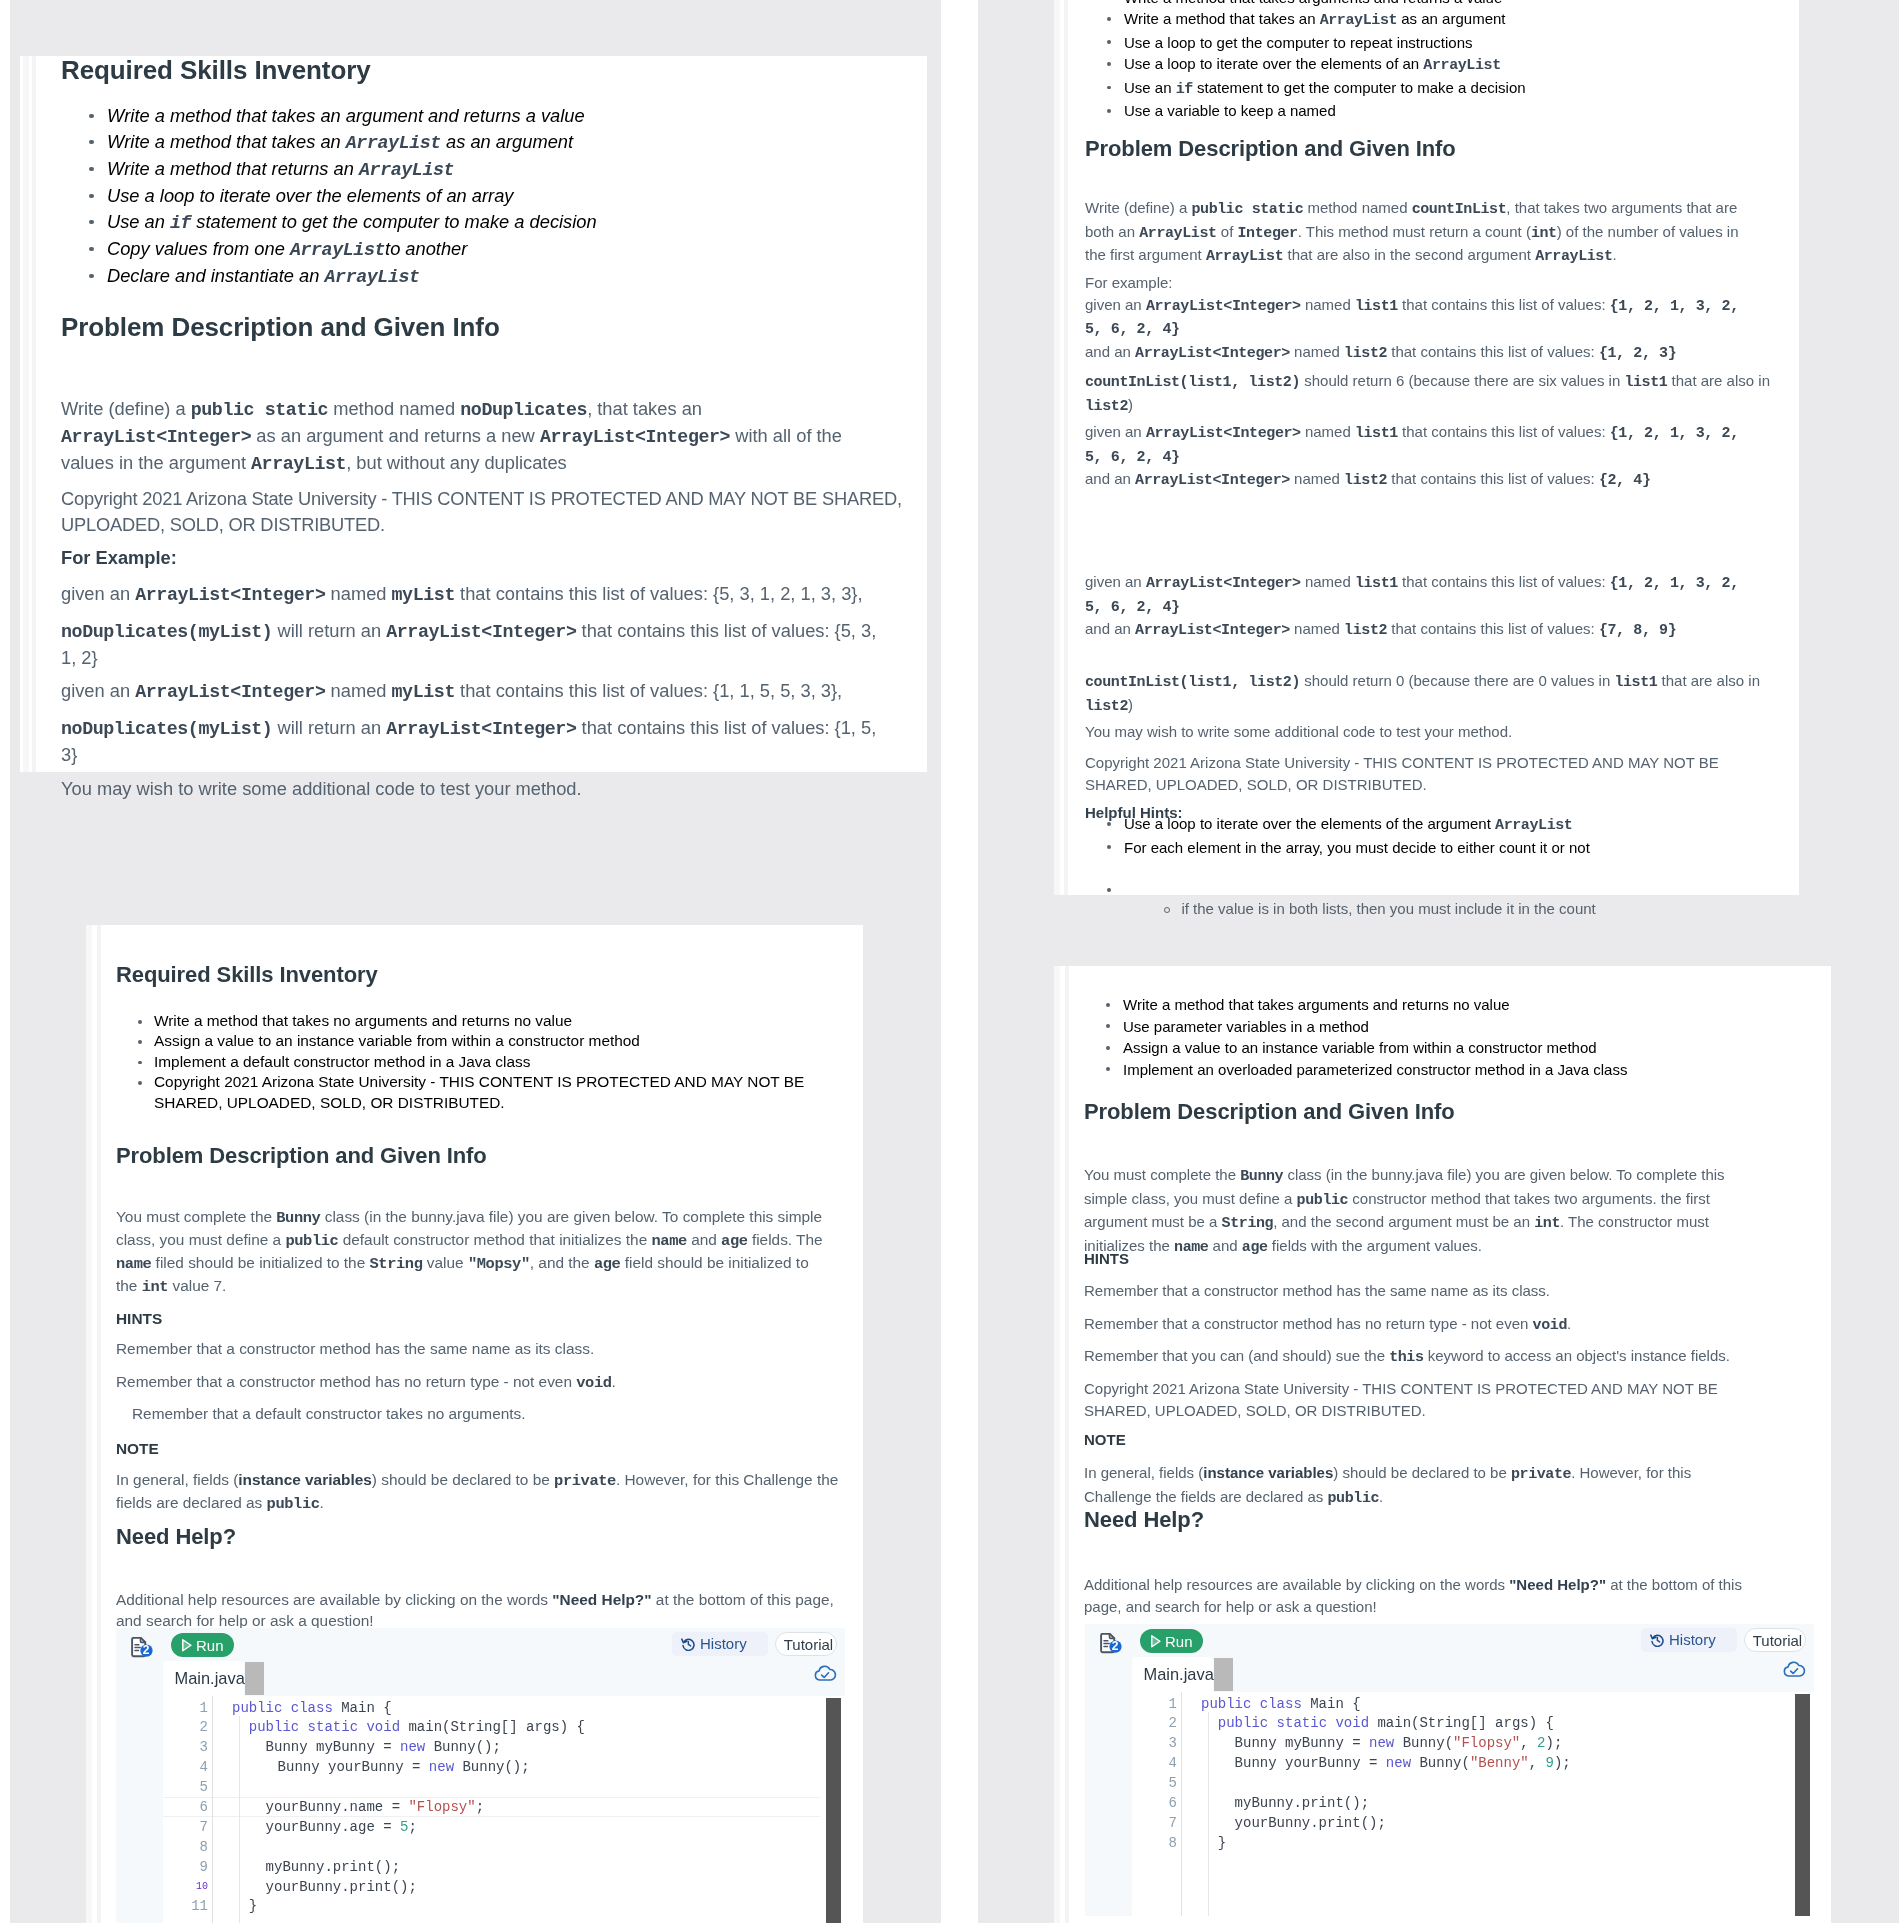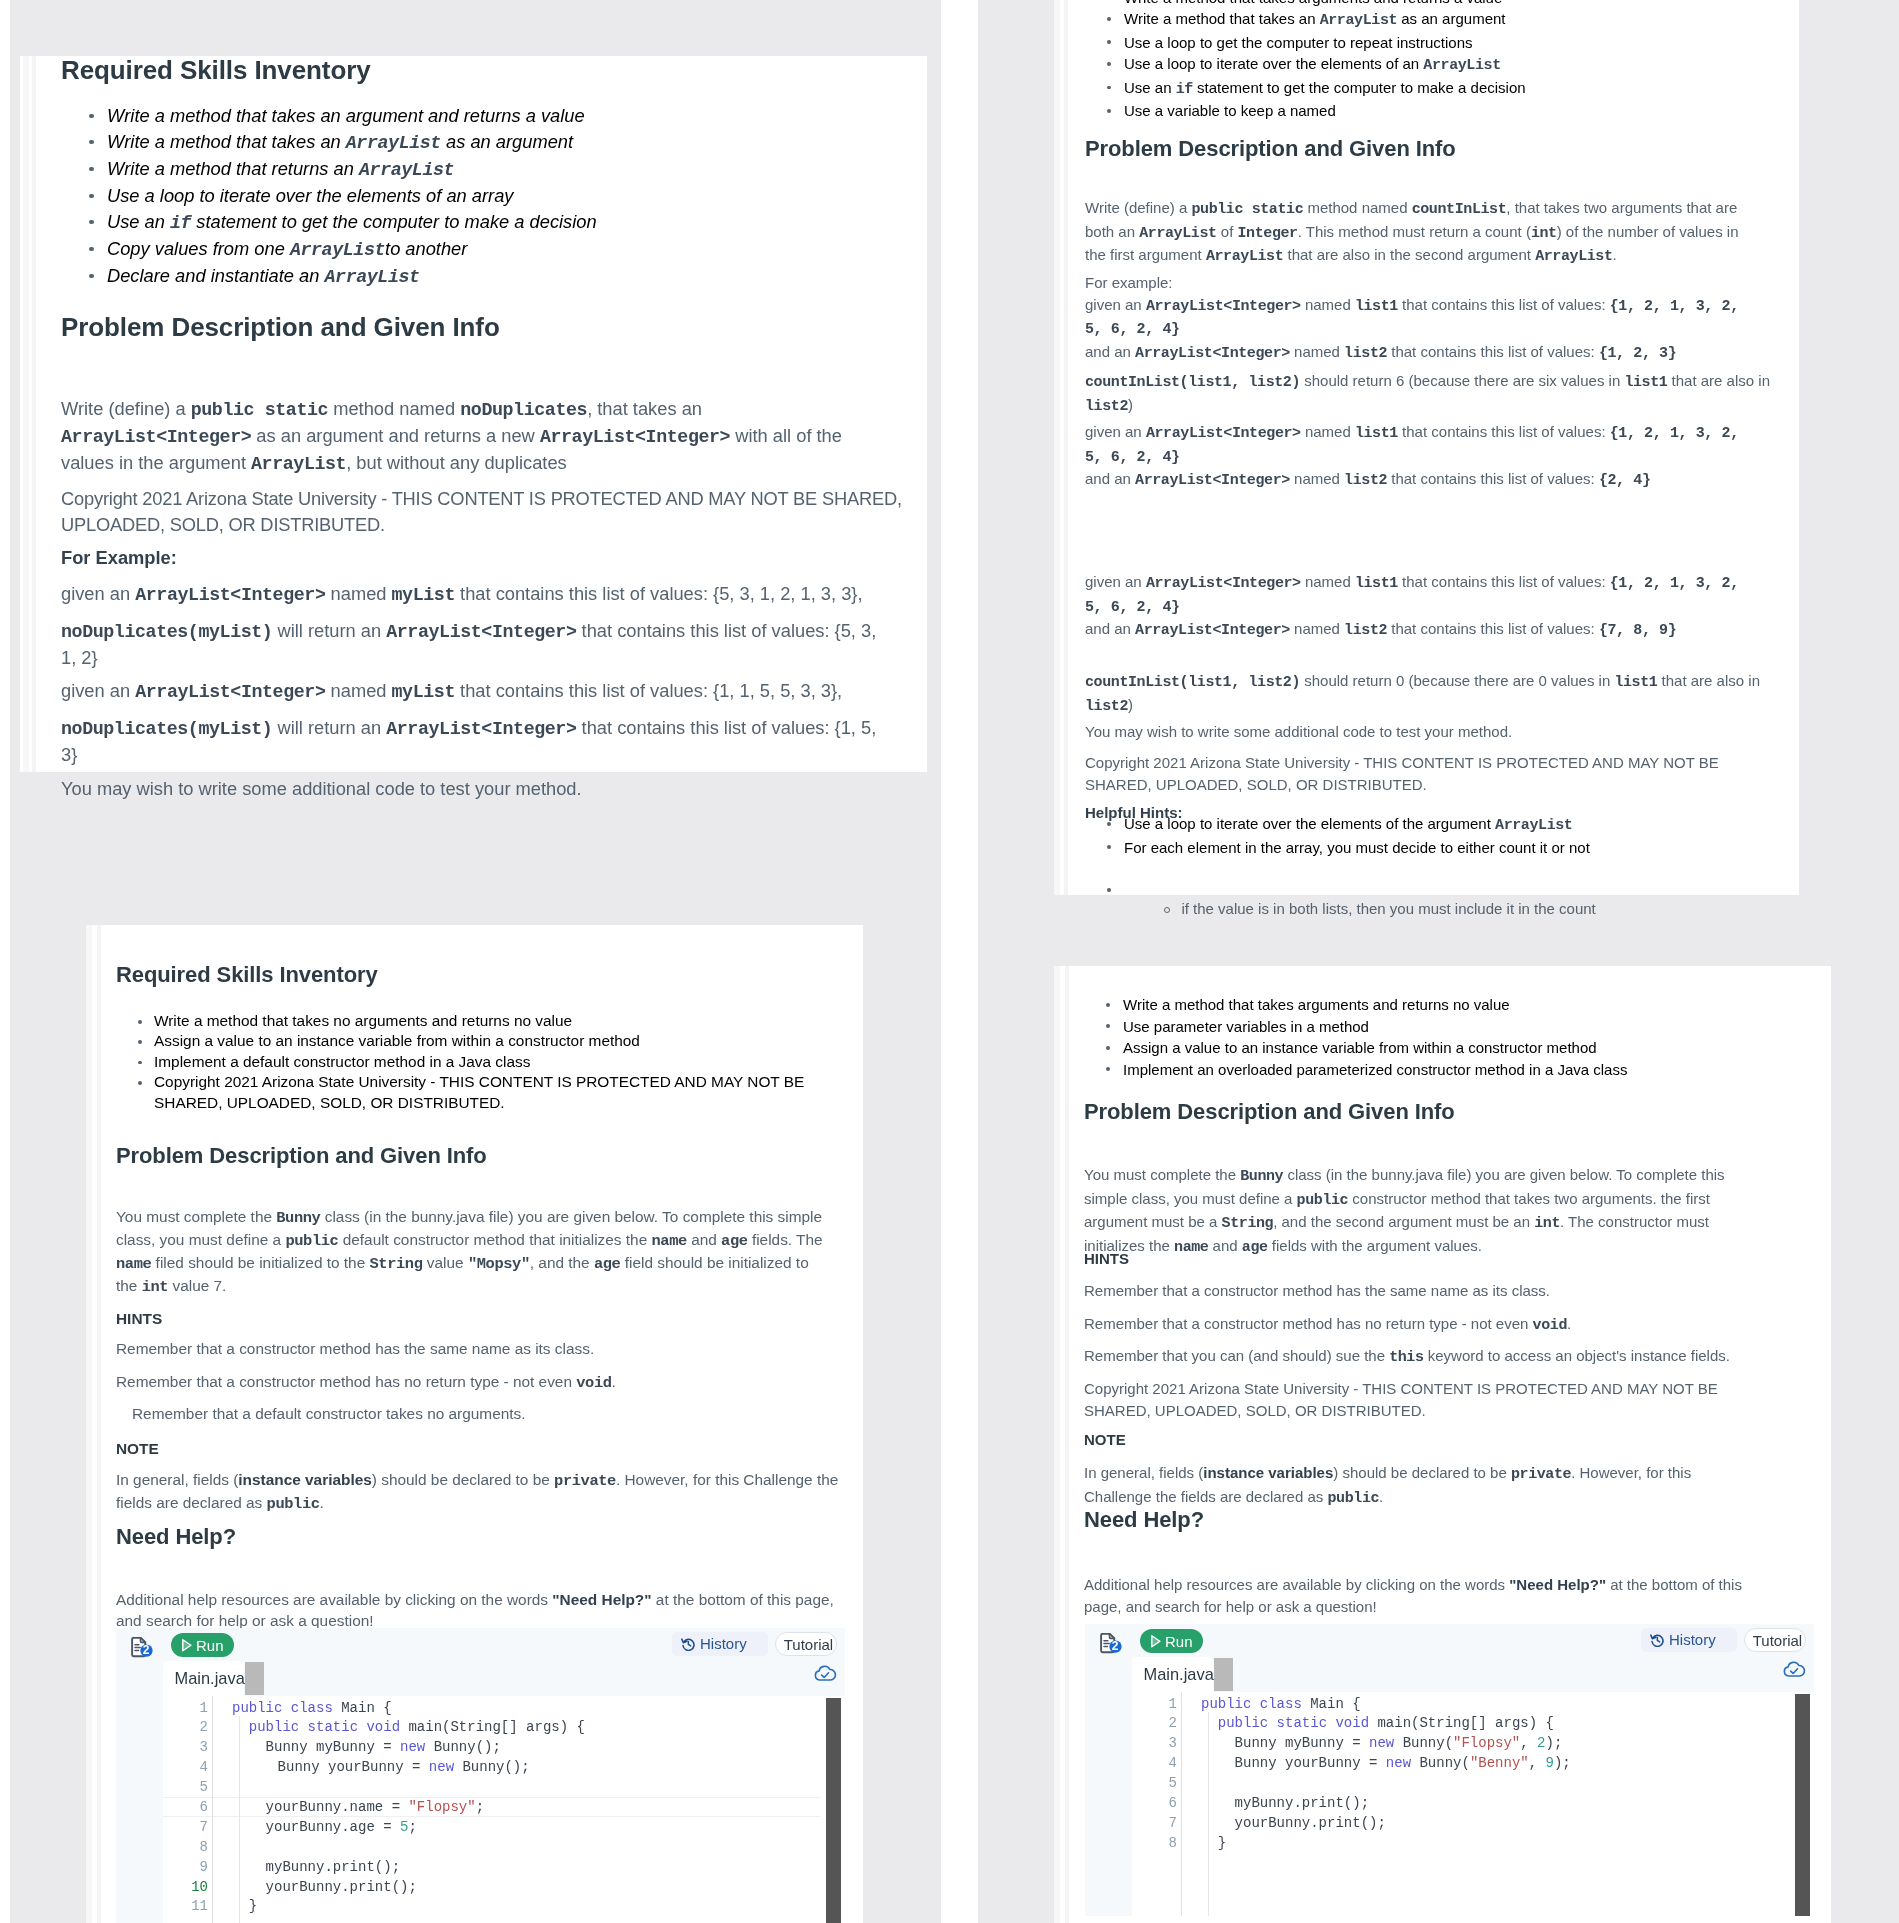--- a/index.html
+++ b/index.html
@@ -180,21 +180,21 @@
     </div>
     <div style="position:absolute;left:0;top:209px;width:100%;height:20px;">
       <span style="position:absolute;left:61px;width:31px;text-align:right;font-family:'Liberation Mono',monospace;font-size:14px;color:#8ea0b0;line-height:20px;">8</span>
       <span style="position:absolute;left:116px;font-family:'Liberation Mono',monospace;font-size:14px;line-height:20px;white-space:pre;"></span>
     </div>
     <div style="position:absolute;left:0;top:229px;width:100%;height:20px;">
       <span style="position:absolute;left:61px;width:31px;text-align:right;font-family:'Liberation Mono',monospace;font-size:14px;color:#8ea0b0;line-height:20px;">9</span>
       <span style="position:absolute;left:116px;font-family:'Liberation Mono',monospace;font-size:14px;line-height:20px;white-space:pre;"><span style="color:#3c4450;">    myBunny.print();</span></span>
     </div>
     <div style="position:absolute;left:0;top:249px;width:100%;height:20px;">
-      <span style="position:absolute;left:61px;width:31px;text-align:right;font-family:'Liberation Mono',monospace;font-size:14px;color:#15803d;line-height:20px;">10</span>
+      <span style="position:absolute;left:61px;width:31px;text-align:right;font-family:'Liberation Mono',monospace;font-size:10px;color:#6d28d9;line-height:20px;">10</span>
       <span style="position:absolute;left:116px;font-family:'Liberation Mono',monospace;font-size:14px;line-height:20px;white-space:pre;"><span style="color:#3c4450;">    yourBunny.print();</span></span>
     </div>
     <div style="position:absolute;left:0;top:268px;width:100%;height:20px;">
       <span style="position:absolute;left:61px;width:31px;text-align:right;font-family:'Liberation Mono',monospace;font-size:14px;color:#8ea0b0;line-height:20px;">11</span>
       <span style="position:absolute;left:116px;font-family:'Liberation Mono',monospace;font-size:14px;line-height:20px;white-space:pre;"><span style="color:#3c4450;">  }</span></span>
     </div>
   </div>
 </div>
 <div style="position:absolute;left:950px;top:924px;width:949px;height:999px;overflow:hidden;">
   <div class="gray" style="left:28px;top:0;width:921px;height:999px;"></div>

